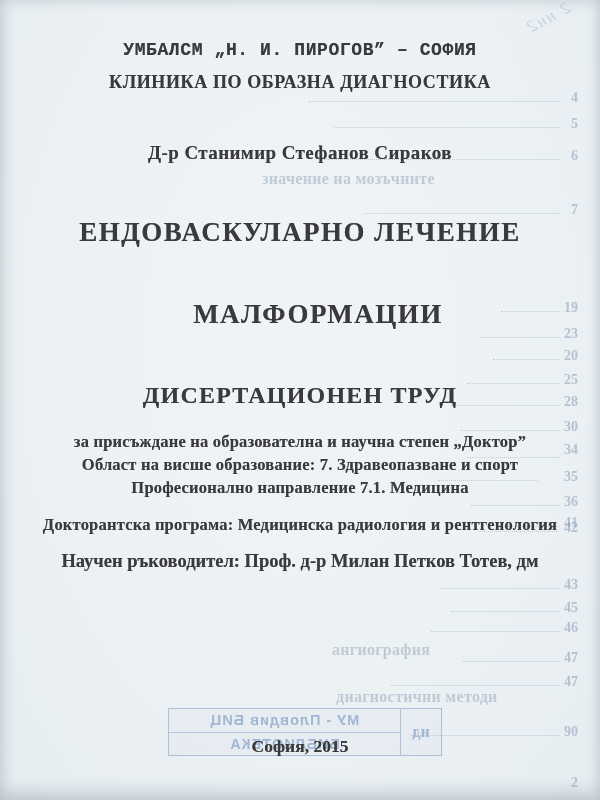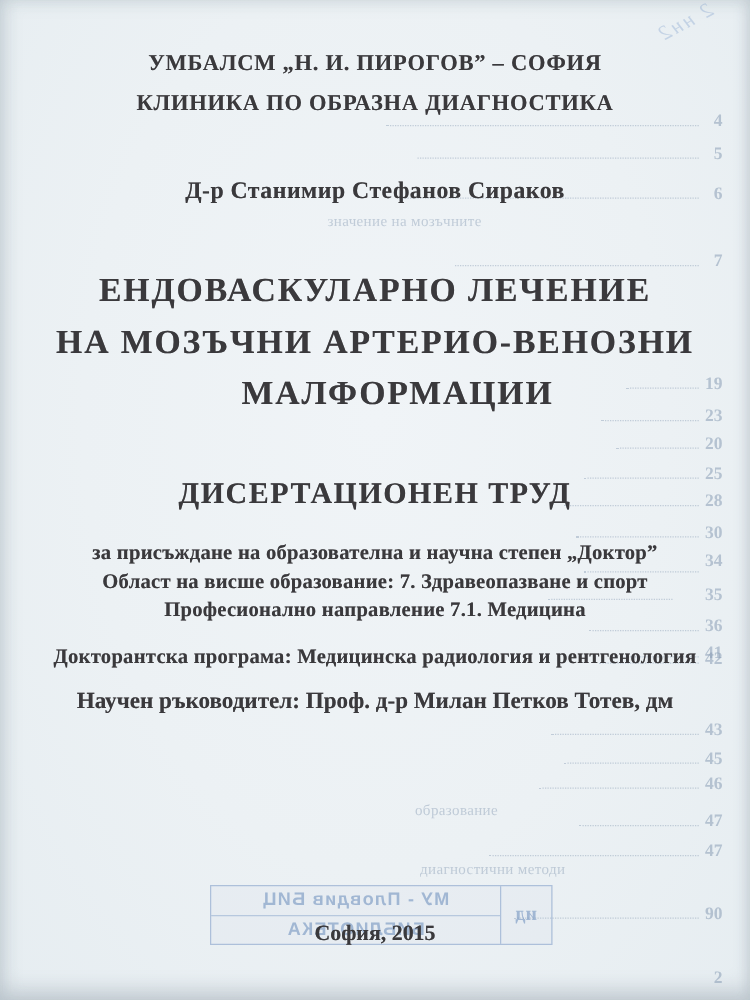--- a/index.html
+++ b/index.html
@@ -37,21 +37,21 @@
   .toc-row .leader{
     display:inline-block;height:10px;
     border-bottom:1.6px dotted rgba(148,166,188,.50);
     margin-right:3px;
   }
   .toc-row .pagenum{
     font-size:14px;font-weight:bold;color:rgba(136,156,180,.55);
     min-width:16px;text-align:right;
   }
   .bleed-heading{
-    position:absolute;font-size:12px;font-weight:normal;
+    position:absolute;font-size:16px;font-weight:bold;
     color:rgba(142,161,184,.48);letter-spacing:.3px;white-space:nowrap;
   }
   .handwritten{
     position:absolute;top:8px;right:28px;
     transform:rotate(-28deg) scaleX(-1);
     font-style:italic;font-size:17px;
     color:rgba(110,145,200,.30);
     letter-spacing:2px;
   }
 
@@ -165,33 +165,32 @@
       </div>
       <div class="toc-row" style="top: 724px;">
         <span class="leader" style="width: 148px;"></span>
         <span class="pagenum">90</span>
       </div>
       <div class="toc-row" style="top: 775px;">
         <span class="leader" style="width: 0px;"></span>
         <span class="pagenum">2</span>
       </div>
       <div class="bleed-heading" style="left: 262px; top: 170px;">значение на мозъчните</div>
-      <div class="bleed-heading" style="left: 332px; top: 641px;">образование</div>
+      <div class="bleed-heading" style="left: 332px; top: 641px;">ангиография</div>
       <div class="bleed-heading" style="left: 336px; top: 688px;">диагностични методи</div>
     </div>
 
   <div class="handwritten">2 нн2</div>
 
-  <div class="tline institution" style="top:40px;">УМБАЛСМ „Н. И. ПИРОГОВ” – СОФИЯ</div>
+  <div class="tline institution" style="top:40px;font-family:Liberation Mono, monospace;">УМБАЛСМ „Н. И. ПИРОГОВ” – СОФИЯ</div>
   <div class="tline institution" style="top:72px;">КЛИНИКА ПО ОБРАЗНА ДИАГНОСТИКА</div>
 
   <div class="tline author" style="top:142px;">Д-р Станимир Стефанов Сираков</div>
 
   <div class="tline title" style="top:217px;">ЕНДОВАСКУЛАРНО ЛЕЧЕНИЕ</div>
-  <div class="tline title" style="top:258px;">НА МОЗЪЧНИ АРТЕРИО-ВЕНОЗНИ</div>
   <div class="tline title" style="top:299px;margin-left:36px;">МАЛФОРМАЦИИ</div>
 
   <div class="tline doctype" style="top:382px;">ДИСЕРТАЦИОНЕН ТРУД</div>
 
   <div class="tline degree" style="top:432px;">за присъждане на образователна и научна степен „Доктор”</div>
   <div class="tline degree" style="top:455px;">Област на висше образование: 7. Здравеопазване и спорт</div>
   <div class="tline degree" style="top:478px;">Професионално направление 7.1. Медицина</div>
   <div class="tline degree" style="top:515px;">Докторантска програма: Медицинска радиология и рентгенология</div>
 
   <div class="tline supervisor" style="top:551px;">Научен ръководител: Проф. д-р Милан Петков Тотев, дм</div>

